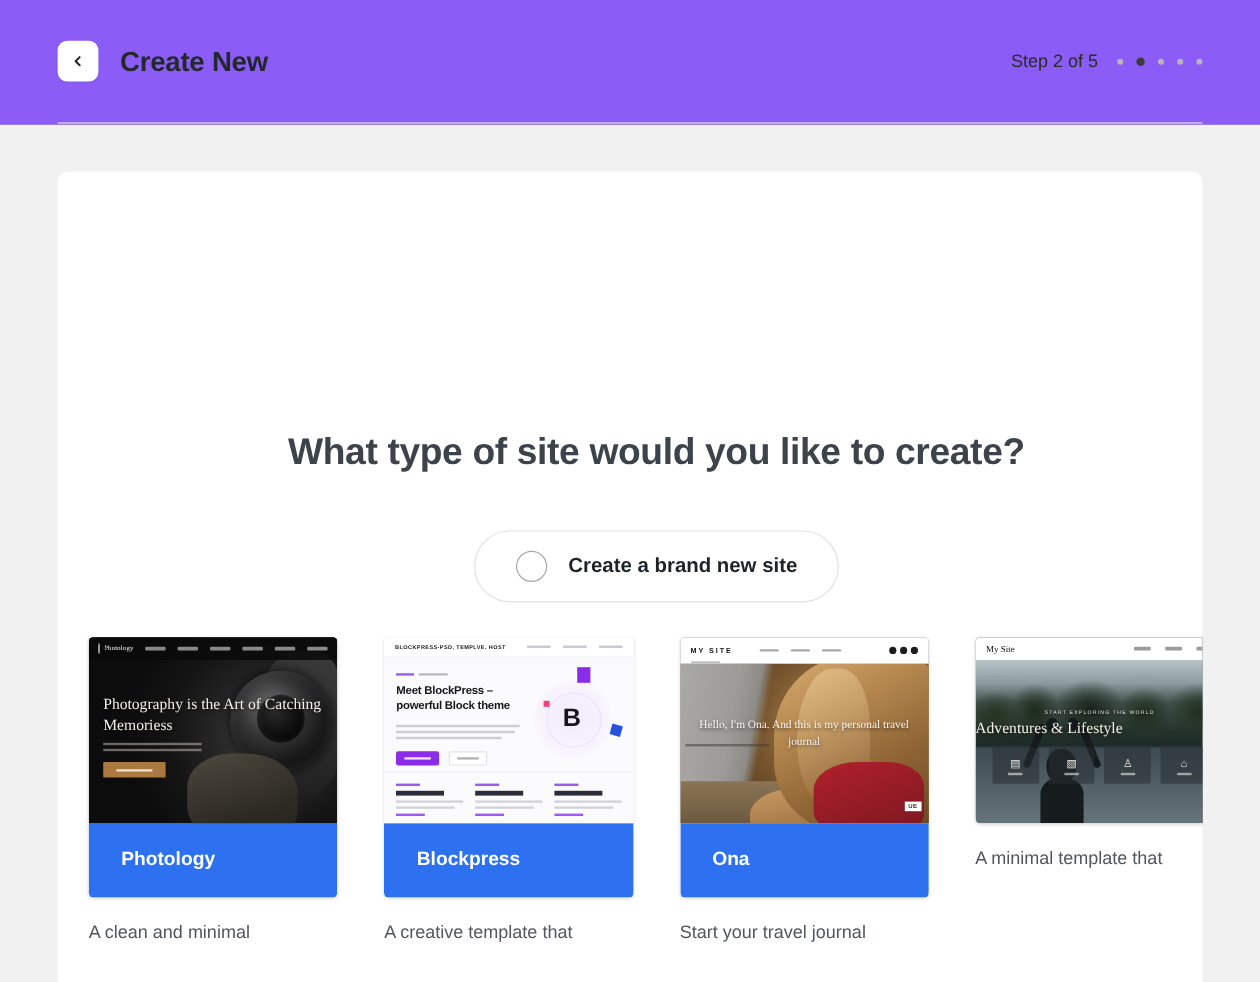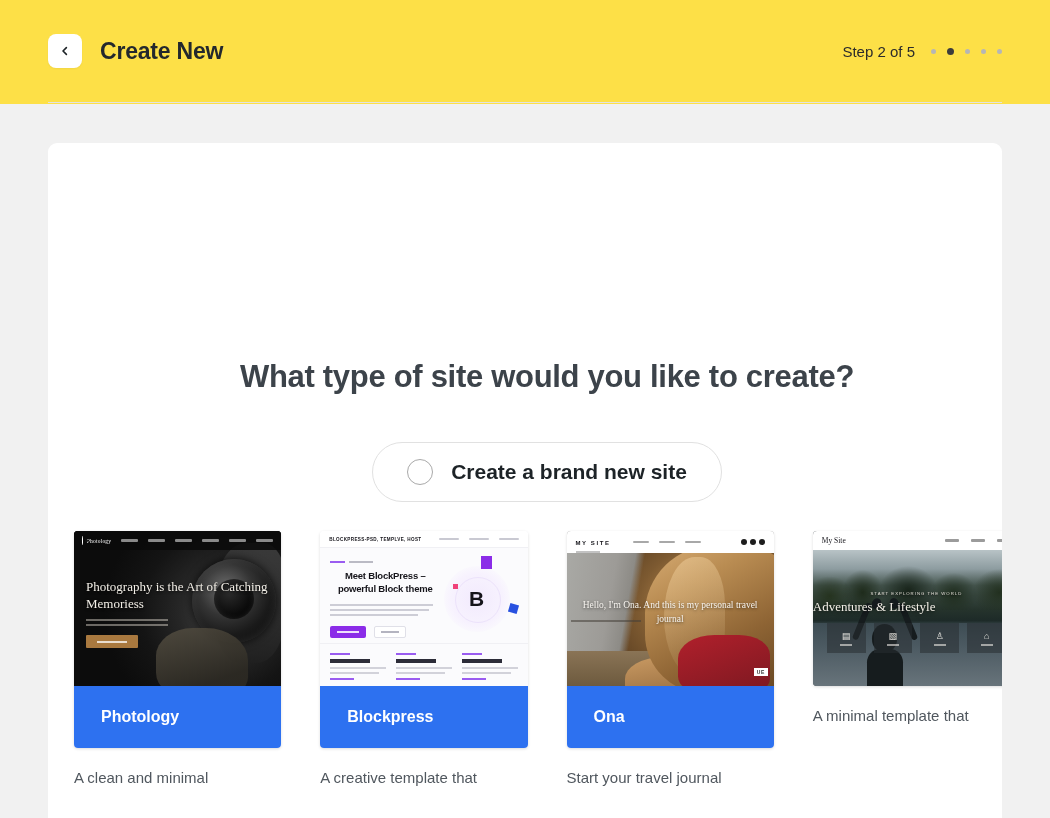--- a/index.html
+++ b/index.html
@@ -11,21 +11,21 @@
     font-family: "Liberation Sans", sans-serif;
     -webkit-font-smoothing: antialiased;
   }
 
   
   .topbar {
     position: absolute;
     left: 0; top: 0;
     width: 1050px;
     height: 104px;
-    background: #fde047;
+    background: #8b5cf6;
   }
   .topbar-inner {
     position: absolute;
     left: 48px; top: 0;
     right: 48px;
     height: 103px;
     display: flex;
     align-items: center;
     border-bottom: 1px solid #e3e3e3;
   }
@@ -137,21 +137,21 @@
     justify-content: center;
   }
   .radio.on::after {
     content: "";
     width: 10px; height: 10px;
     border-radius: 50%;
     background: #ffffff;
   }
   .choice-label {
     margin-left: 18px;
-    font-size: 21px;
+    font-size: 17px;
     font-weight: bold;
     white-space: nowrap;
   }
   .choice.unselected .choice-label { color: #1d2327; }
   .choice.selected .choice-label { color: #2d71f0; }
 
   
   .templates {
     margin-top: 29px;
     padding: 0 26px;
@@ -289,21 +289,21 @@
     height: 17px; padding: 0 9px;
     border-bottom: 1px solid #f0f0f4;
     background: #fff;
   }
   .t-blockpress .logo-txt {
     color: #15141a; font-size: 4.6px; font-weight: bold; letter-spacing: .35px;
   }
   .t-blockpress .mini-links span {
     width: 20px; height: 2.3px; margin-left: 10px; background: #c9c9d2;
   }
-  .t-blockpress .bp-body { position: absolute; left: 0; top: 17px; right: 0; bottom: 0; text-align: center; }
+  .t-blockpress .bp-body { position: absolute; left: 0; top: 17px; right: 0; bottom: 0; }
   .t-blockpress .bp-eyebrow {
     position: absolute; left: 10px; top: 13px;
     display: flex; gap: 4px;
   }
   .t-blockpress .bp-eyebrow i { display: block; height: 2px; background: #9a5cf0; width: 15px; }
   .t-blockpress .bp-eyebrow i.gray { background: #babac4; width: 24px; }
   .t-blockpress h3 {
     position: absolute; left: 10px; top: 22px;
     width: 110px;
     font-size: 9.5px; font-weight: bold; color: #15141a; line-height: 1.35;

